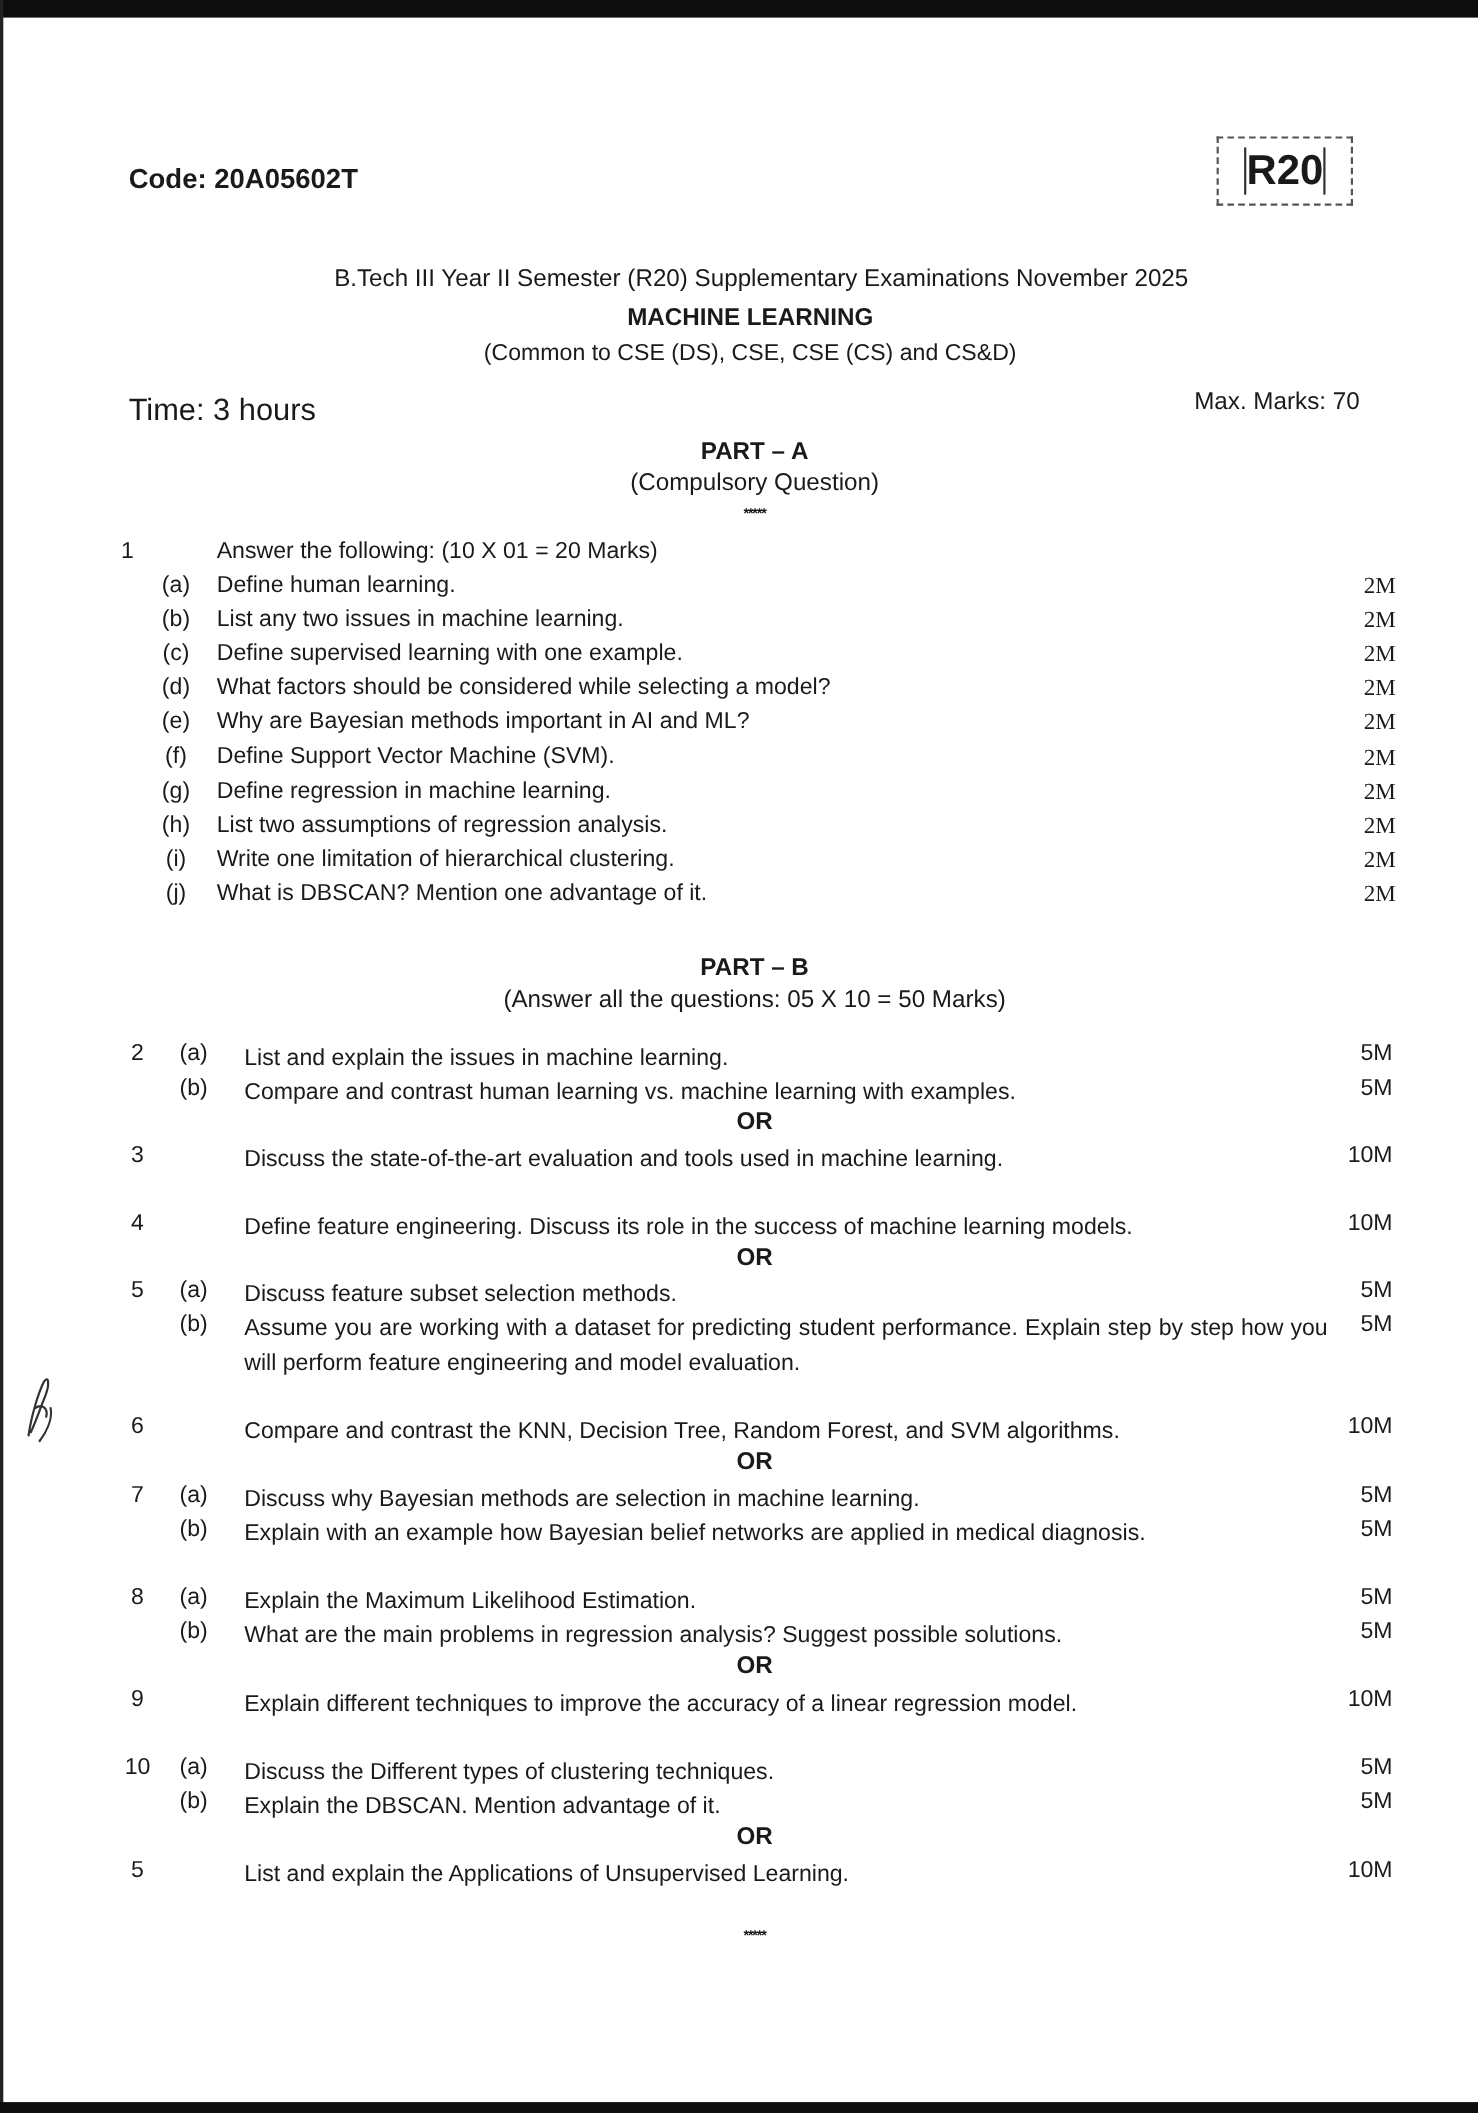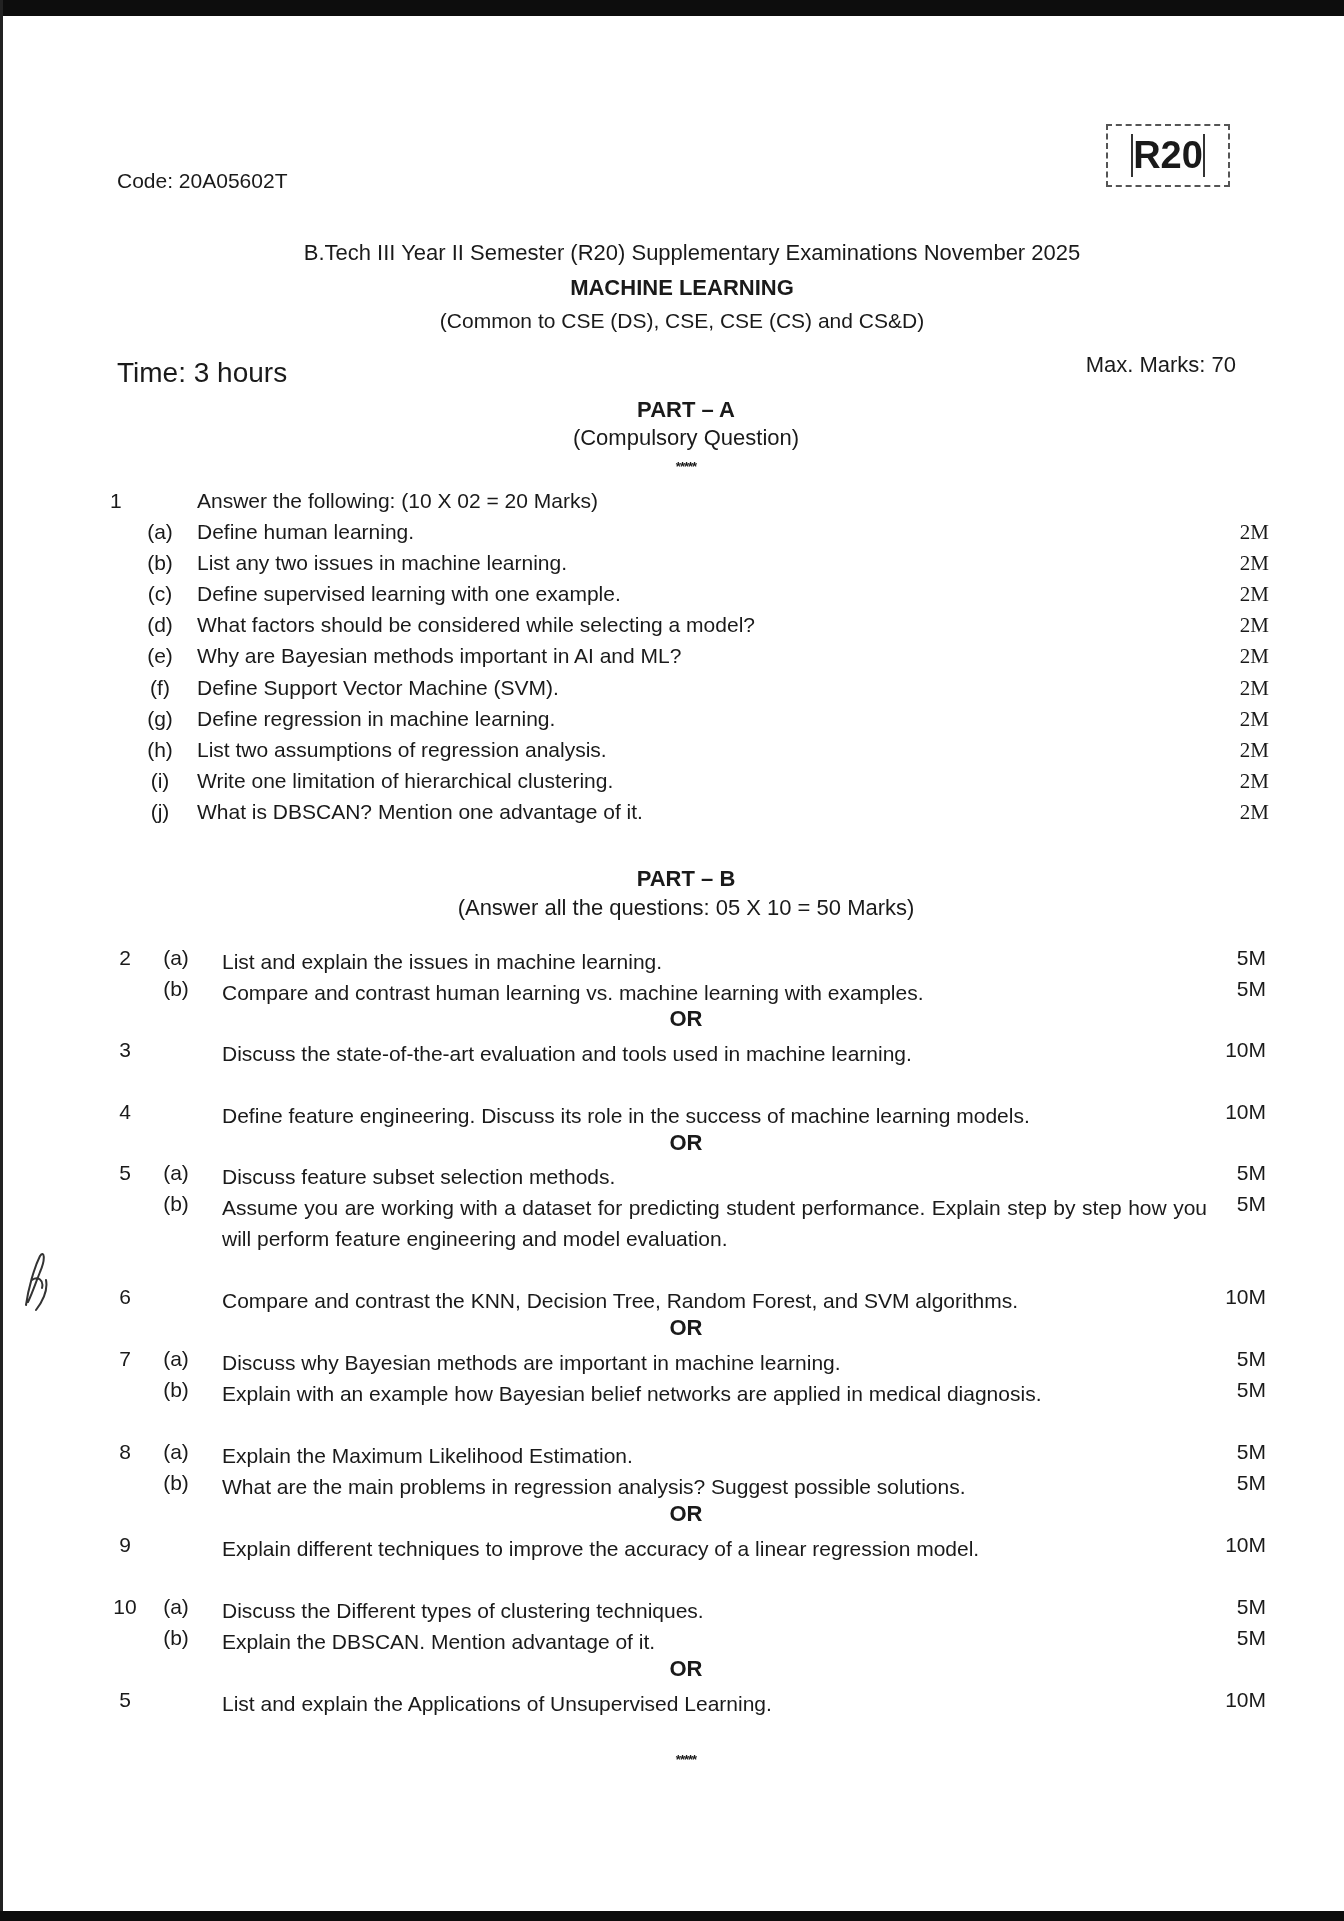--- a/index.html
+++ b/index.html
@@ -5,21 +5,21 @@
     html, body { margin: 0; padding: 0; }
     body {
       width: 1344px; height: 1921px; position: relative; overflow: hidden;
       background: #ffffff; color: #1a1a1a;
       font-family: "Liberation Sans", sans-serif;
     }
     .scan-top { position: absolute; left: 0; top: 0; width: 1344px; height: 16px; background: #0d0d0d; }
     .scan-bottom { position: absolute; left: 0; bottom: 0; width: 1344px; height: 10px; background: #0d0d0d; }
     .scan-left { position: absolute; left: 0; top: 0; width: 3px; height: 1921px; background: #222; }
 
-    .code { position: absolute; left: 117px; top: 169px; font-size: 21px; font-weight: normal; }
+    .code { position: absolute; left: 117px; top: 149px; font-size: 25px; font-weight: bold; }
     .reg-box { position: absolute; left: 1106px; top: 124px; width: 124px; height: 63px;
       border: 2px dashed #555; display: flex; align-items: center; justify-content: center;
       font-size: 38px; font-weight: bold; box-sizing: border-box; }
     .reg-box span { border-left: 2px solid #333; border-right: 2px solid #333; padding: 0 0; }
 
     .center { position: absolute; left: 0; width: 1344px; text-align: center; }
     .exam-title { top: 240px; font-size: 22px; left: 20px; }
     .subject { top: 275px; font-size: 22px; font-weight: bold; left: 10px; }
     .common { top: 309px; font-size: 21px; left: 10px; }
 
@@ -66,21 +66,21 @@
 
 <div class="time">Time: 3 hours</div>
 <div class="max">Max. Marks: 70</div>
 
 <div class="center part-h" style="top:397px; left:14px;">PART – A</div>
 <div class="center part-sub" style="top:425px; left:14px;">(Compulsory Question)</div>
 <div class="center stars" style="top:459px; left:14px;">*****</div>
 
 <div class="row pa" style="top:489px;">
   <span class="qn">1</span>
-  <span class="txt">Answer the following: (10 X 02 = 20 Marks)</span>
+  <span class="txt">Answer the following: (10 X 01 = 20 Marks)</span>
 </div>
 
 <div class="row pa" style="top:520px;">
   <span class="sub">(a)</span>
   <span class="txt">Define human learning.</span>
   <span class="mk">2M</span>
 </div>
 <div class="row pa" style="top:551px;">
   <span class="sub">(b)</span>
   <span class="txt">List any two issues in machine learning.</span>
@@ -173,21 +173,21 @@
 <div class="row pb" style="top:1285px;">
   <span class="qn">6</span>
   <span class="sub"></span>
   <span class="txt">Compare and contrast the KNN, Decision Tree, Random Forest, and SVM algorithms.</span>
   <span class="mk">10M</span>
 </div>
 <div class="center or" style="top:1315px; left:14px;">OR</div>
 <div class="row pb" style="top:1347px;">
   <span class="qn">7</span>
   <span class="sub">(a)</span>
-  <span class="txt">Discuss why Bayesian methods are important in machine learning.</span>
+  <span class="txt">Discuss why Bayesian methods are selection in machine learning.</span>
   <span class="mk">5M</span>
 </div>
 <div class="row pb" style="top:1378px;">
   <span class="qn"></span>
   <span class="sub">(b)</span>
   <span class="txt">Explain with an example how Bayesian belief networks are applied in medical diagnosis.</span>
   <span class="mk">5M</span>
 </div>
 
 <div class="row pb" style="top:1440px;">

